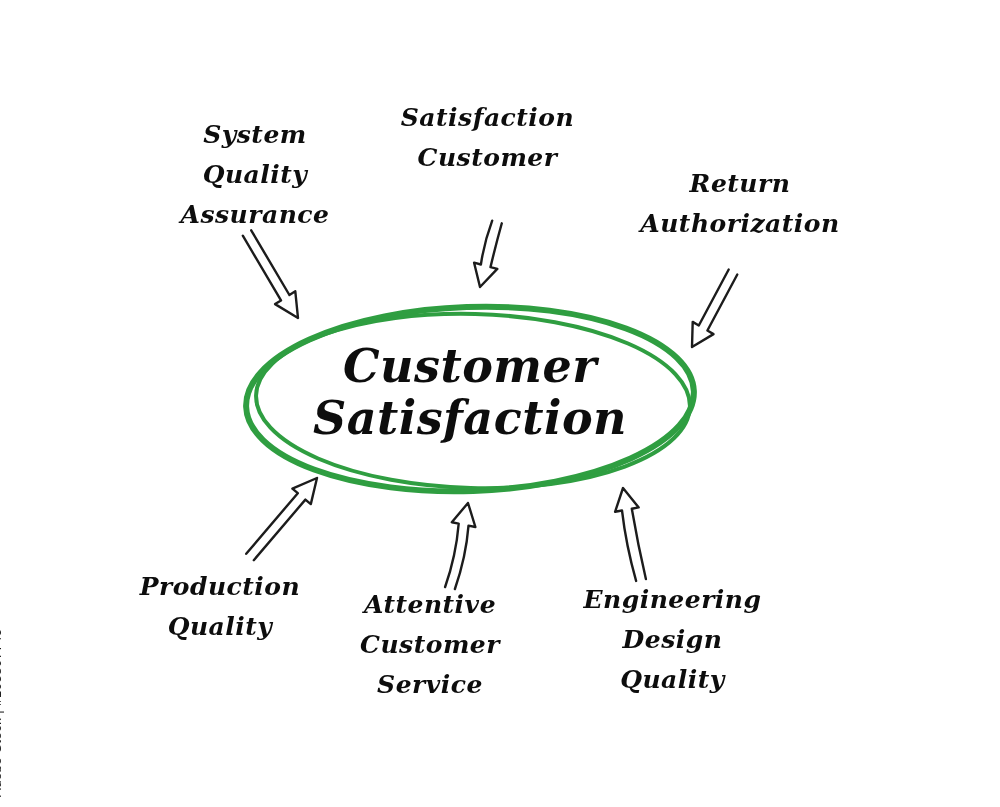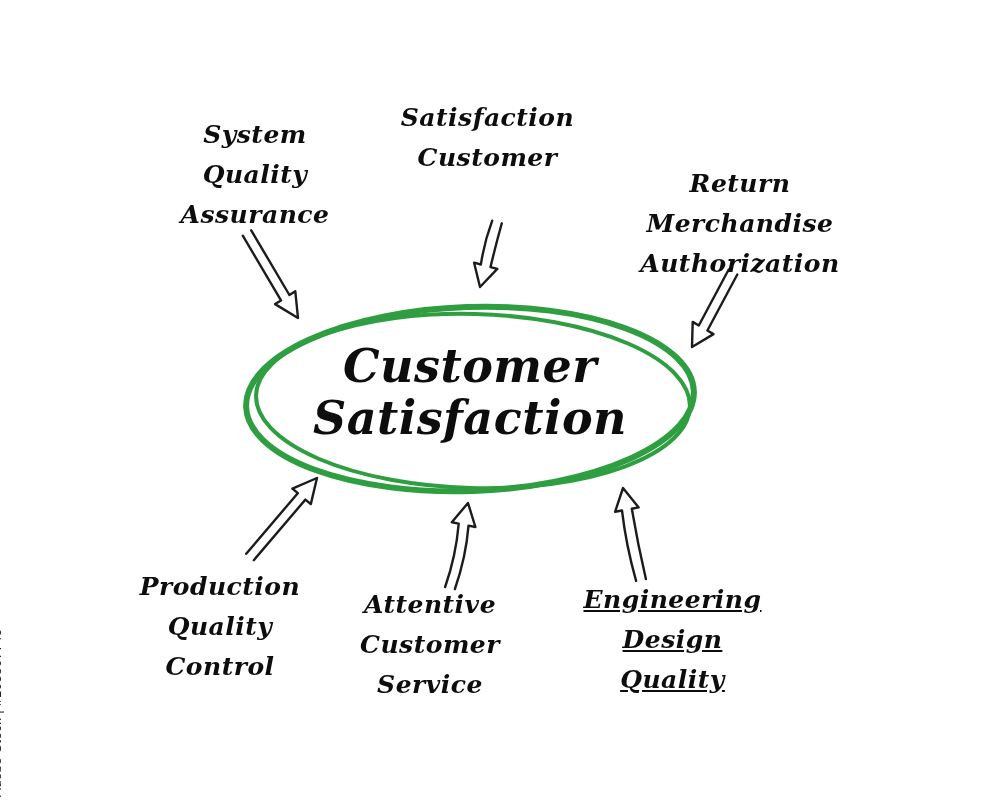--- a/index.html
+++ b/index.html
@@ -59,21 +59,21 @@
     color: #1a1a1a;
     white-space: nowrap;
     letter-spacing: 0.5px;
   }
   
   #factor-system        { left: 130px; top: 115px; width: 250px; }
   #factor-product       { left: 355px; top:  98px; width: 265px; }
   #factor-return        { left: 590px; top: 164px; width: 300px; }
   #factor-production    { left:  90px; top: 553px; width: 260px; margin-top: 14px; }
   #factor-attentive     { left: 320px; top: 585px; width: 220px; }
-  #factor-engineering   { left: 545px; top: 580px; width: 255px; text-decoration: underline; }
+  #factor-engineering   { left: 545px; top: 580px; width: 255px; }
 </style>
 </head>
 <body>
 
 <div id="stage">
 
   <svg id="diagram-canvas" viewBox="0 0 1000 807" aria-hidden="true">
 
     <ellipse class="ellipse-stroke" cx="470" cy="399" rx="224" ry="92" stroke-width="6" transform="rotate(-2 470 399)" stroke="#2f9e41"></ellipse>
     <ellipse class="ellipse-stroke" cx="473" cy="401" rx="217" ry="87" stroke-width="4" transform="rotate(1.5 473 401)" stroke="#2f9e41"></ellipse>
@@ -99,28 +99,26 @@
     <span>Assurance</span>
   </div>
 
   <div class="factor-label" id="factor-product">
     <span>Satisfaction</span>
     <span>Customer</span>
   </div>
 
   <div class="factor-label" id="factor-return">
     <span>Return</span>
-    <span>Merchandise</span>
     <span>Authorization</span>
   </div>
 
   <div class="factor-label" id="factor-production">
     <span>Production</span>
     <span>Quality</span>
-    <span>Control</span>
   </div>
 
   <div class="factor-label" id="factor-attentive">
     <span>Attentive</span>
     <span>Customer</span>
     <span>Service</span>
   </div>
 
   <div class="factor-label" id="factor-engineering">
     <span>Engineering</span>

